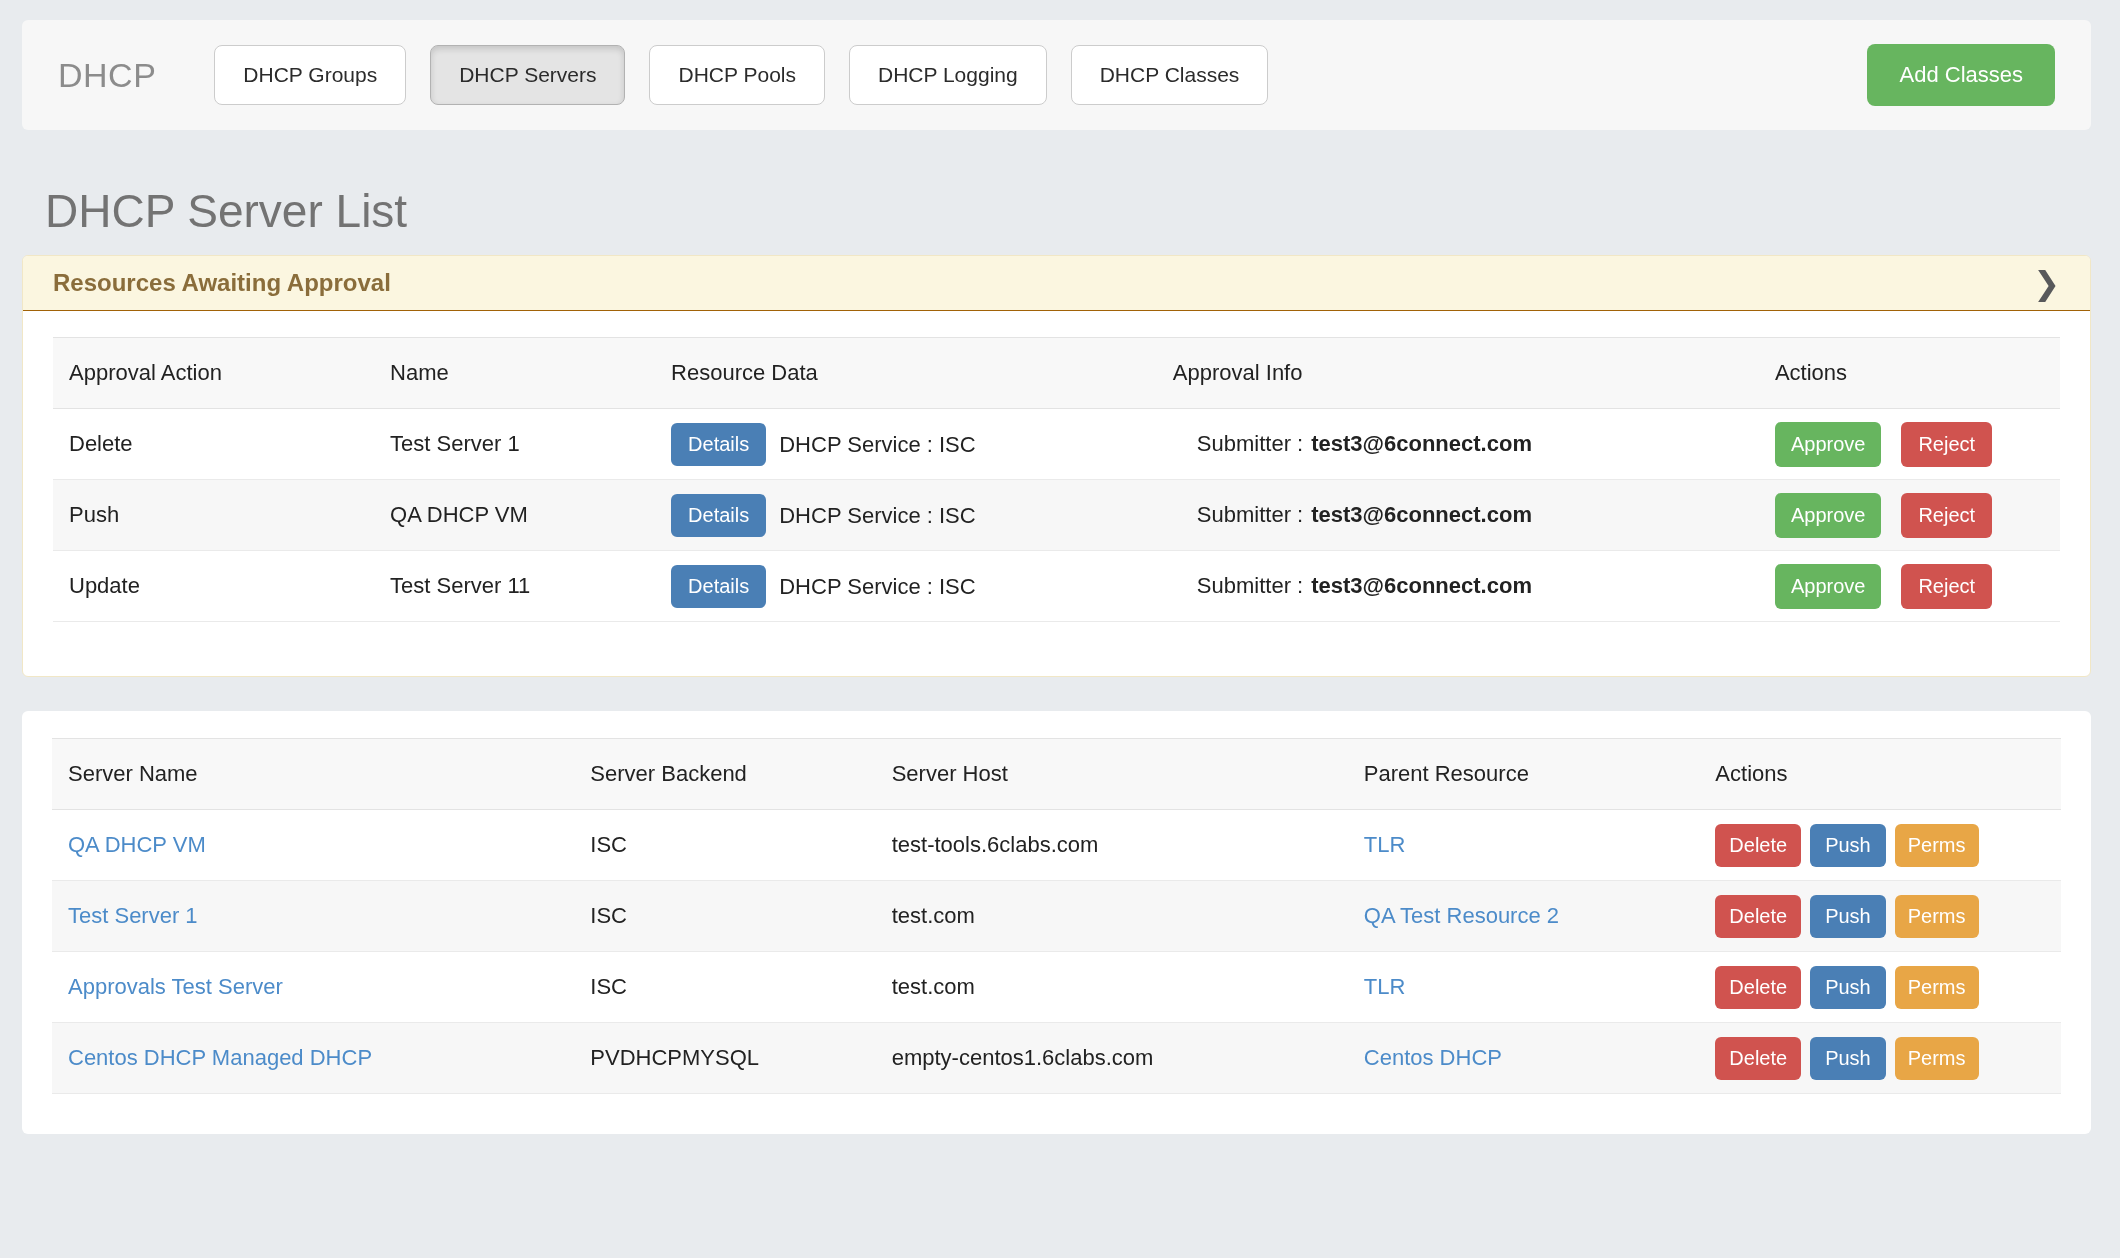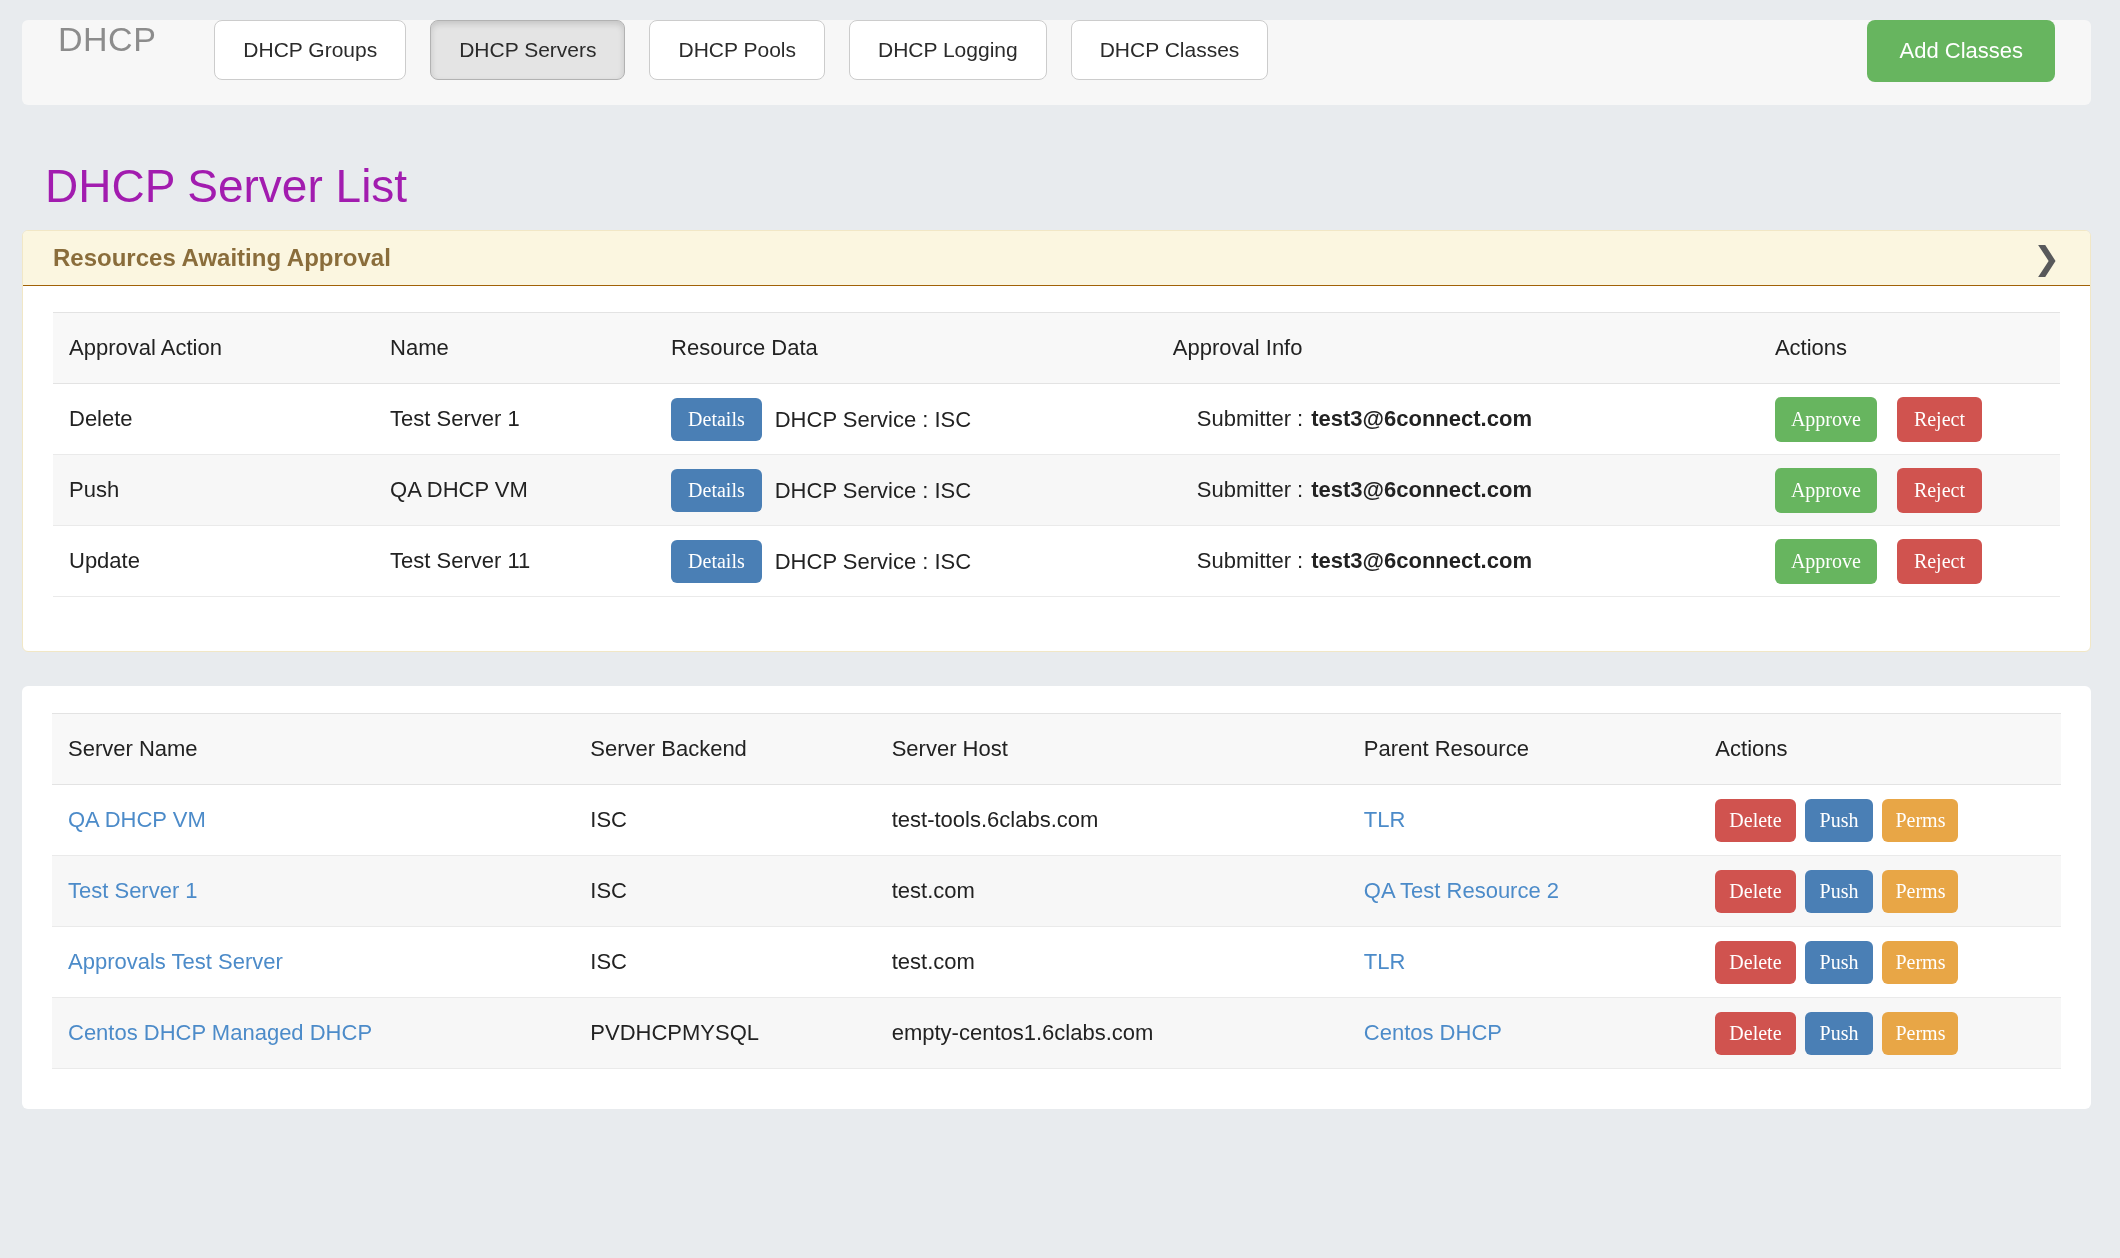--- a/index.html
+++ b/index.html
@@ -7,23 +7,23 @@
   body {
     width: 2120px; height: 1258px;
     background: #e8ebee;
     font-family: "Liberation Sans", "DejaVu Sans", sans-serif;
     color: #222;
     overflow: hidden;
   }
 
   
   .topbar {
-    display: flex; align-items: flex-start;
+    display: flex; align-items: center;
     margin: 20px 29px 0 22px;
-    height: 85px;
+    height: 110px;
     background: #f7f7f7;
     border-radius: 6px;
     padding: 0 36px;
   }
   .brand {
     font-size: 34px; color: #8c8c8c; margin-right: 58px; letter-spacing: 0.5px;
   }
   .nav-btn {
     font-family: inherit;
     font-size: 21px; color: #2b2b2b;
@@ -46,21 +46,21 @@
     font-size: 22px; color: #ffffff;
     background: #67b55f;
     border: none; border-radius: 8px;
     padding: 18px 32px;
     cursor: pointer;
     white-space: nowrap;
   }
 
   
   .page-title {
-    font-size: 46px; font-weight: 500; color: #a21caf;
+    font-size: 46px; font-weight: 500; color: #737373;
     margin: 54px 0 17px 45px;
   }
 
   
   .panel {
     margin: 0 29px 0 22px;
     background: #ffffff;
     border-radius: 6px;
   }
   .panel.approval-panel { border: 1px solid #f1e7c6; }
@@ -92,21 +92,21 @@
   td {
     height: 71px; padding: 0 16px;
     border-bottom: 1px solid #eaeaea;
     vertical-align: middle;
   }
   tbody tr:nth-child(even) td { background: #f7f7f7; }
 
   
   .btn {
     display: inline-block;
-    font-family: Liberation Serif, serif; color: #ffffff;
+    font-family: Liberation Sans, sans-serif; color: #ffffff;
     border: none; border-radius: 6px;
     cursor: pointer; text-align: left;
     vertical-align: middle;
   }
   .btn-details { background: #4a7fb5; font-size: 20px; padding: 10px 17px; margin-right: 13px; }
   .btn-approve { background: #67b55f; font-size: 20px; padding: 11px 16px; margin-right: 20px; }
   .btn-reject  { background: #d0534f; font-size: 20px; padding: 11px 17px; }
   .btn-delete  { background: #d0534f; font-size: 20px; padding: 10px 14px; margin-right: 9px; }
   .btn-push    { background: #4a7fb5; font-size: 20px; padding: 10px 15px; margin-right: 9px; }
   .btn-perms   { background: #e8a646; font-size: 20px; padding: 10px 13px; }

